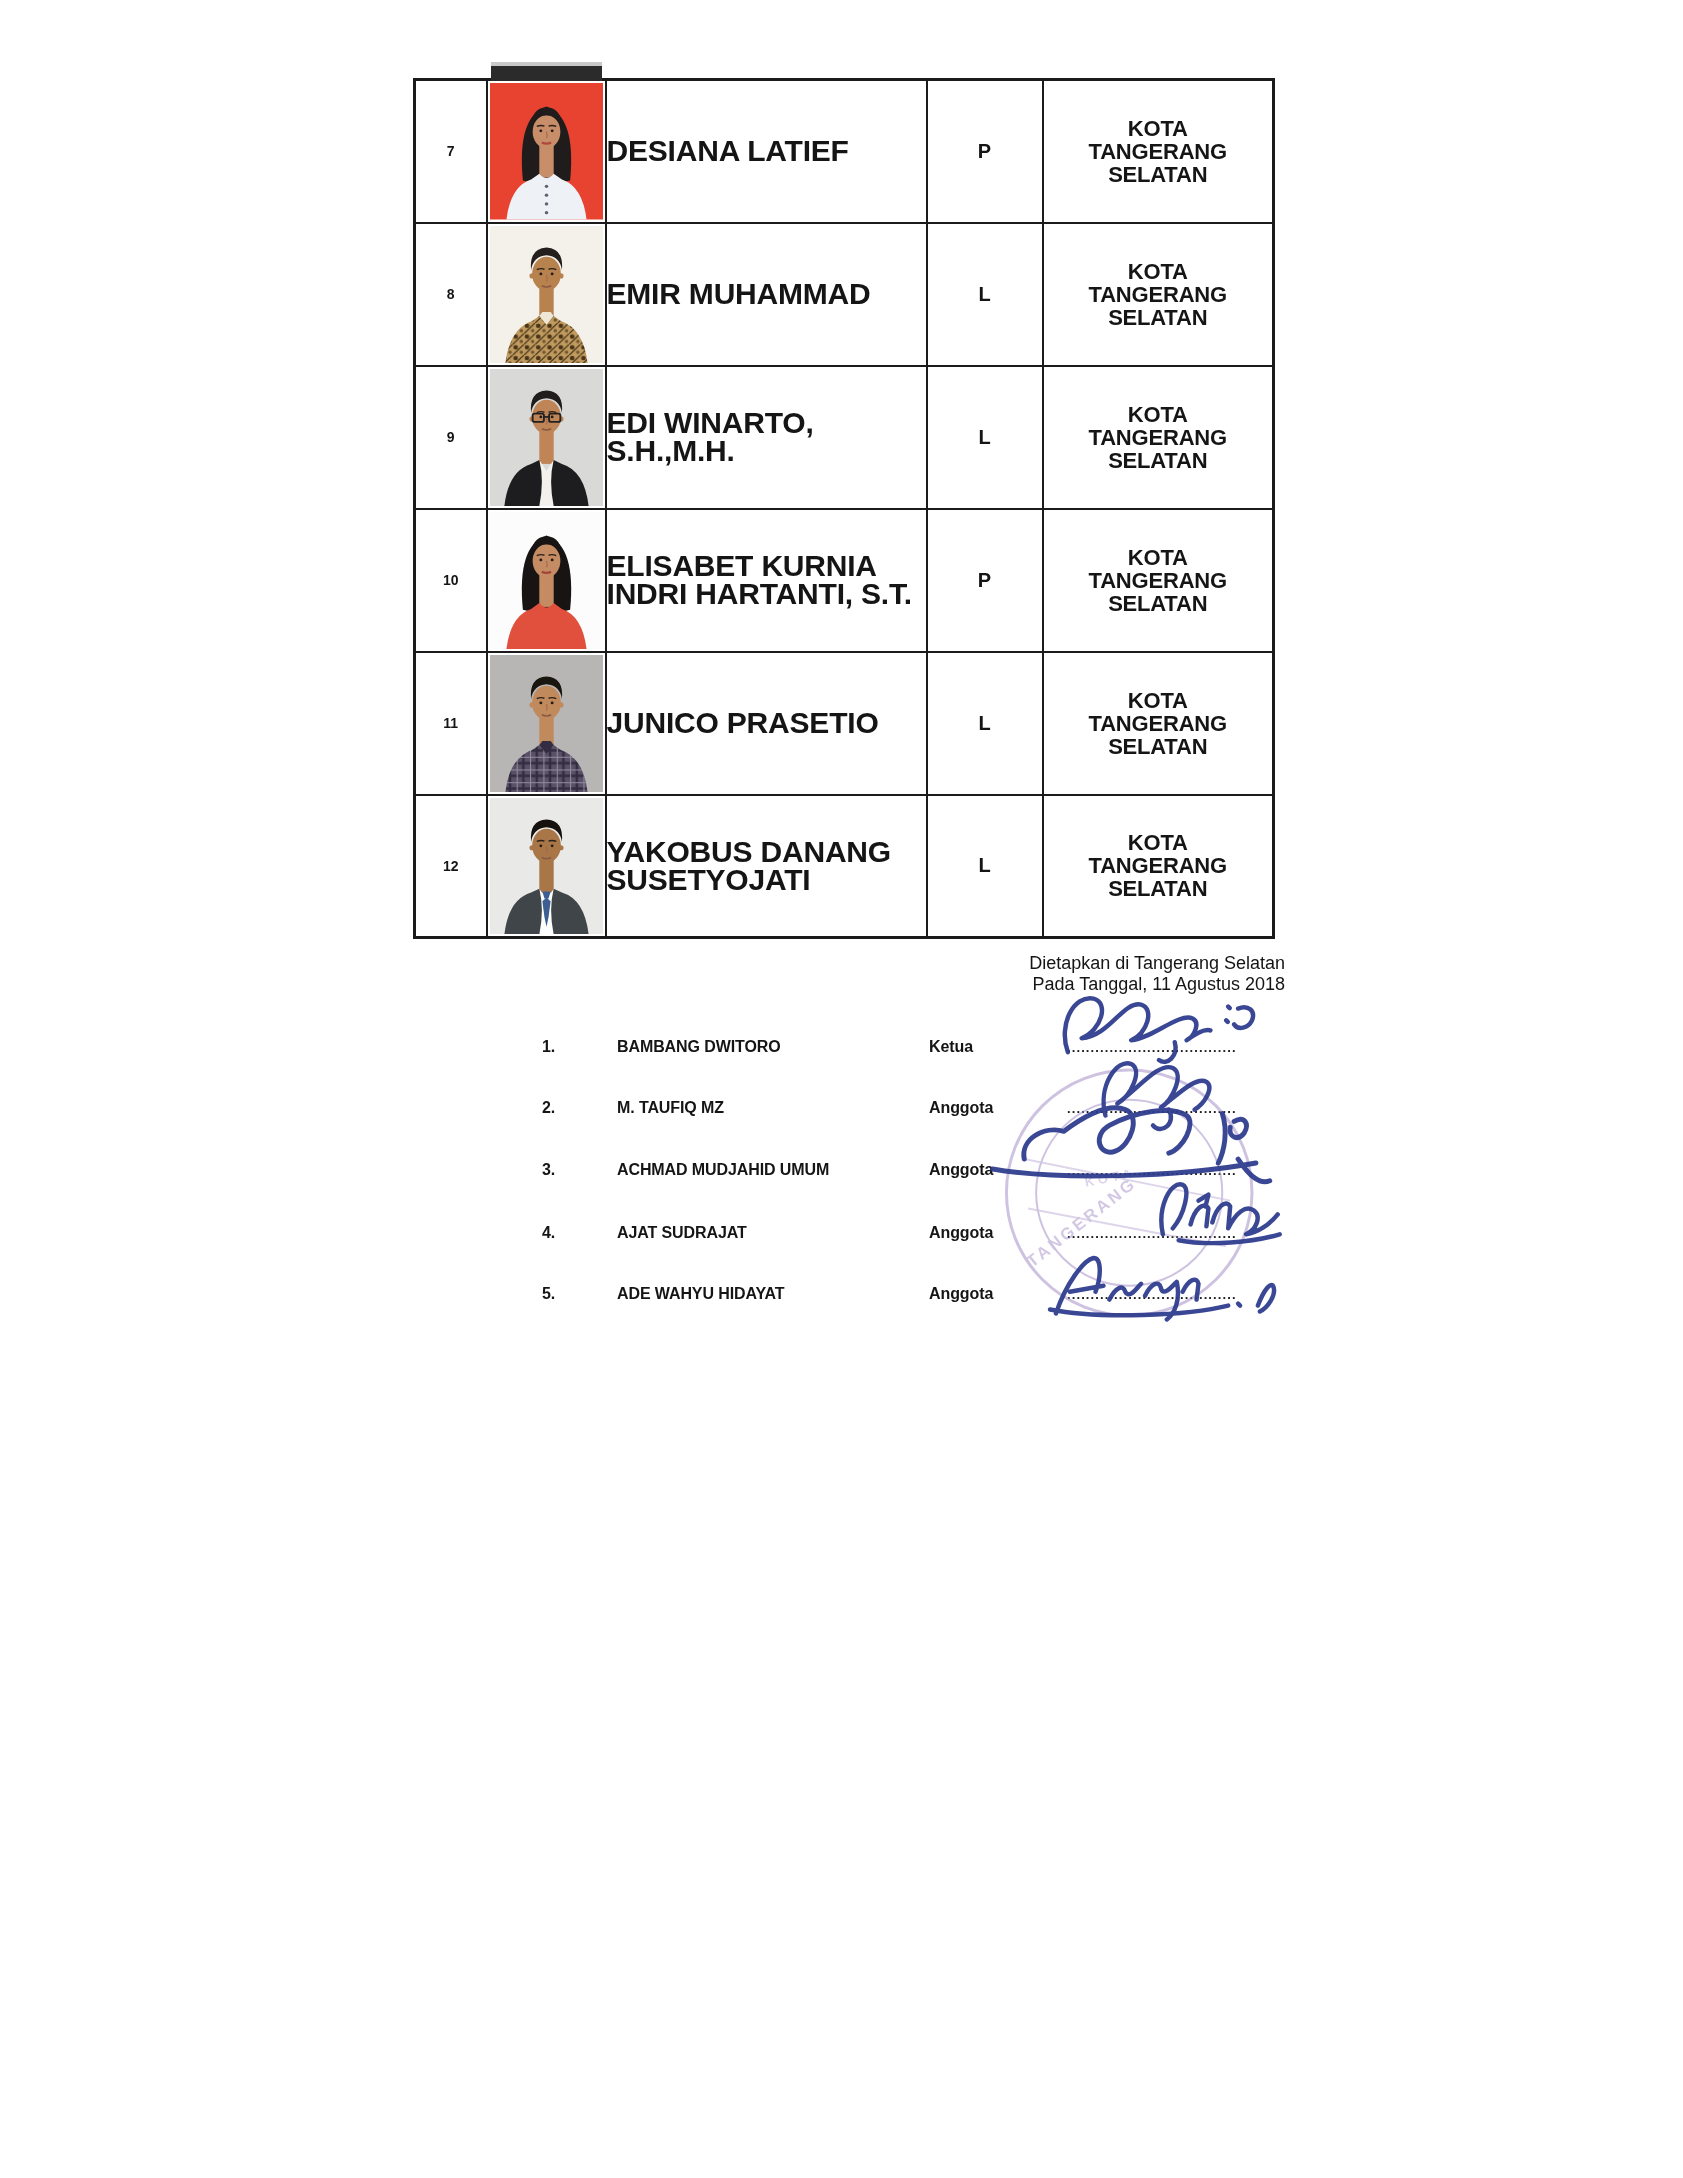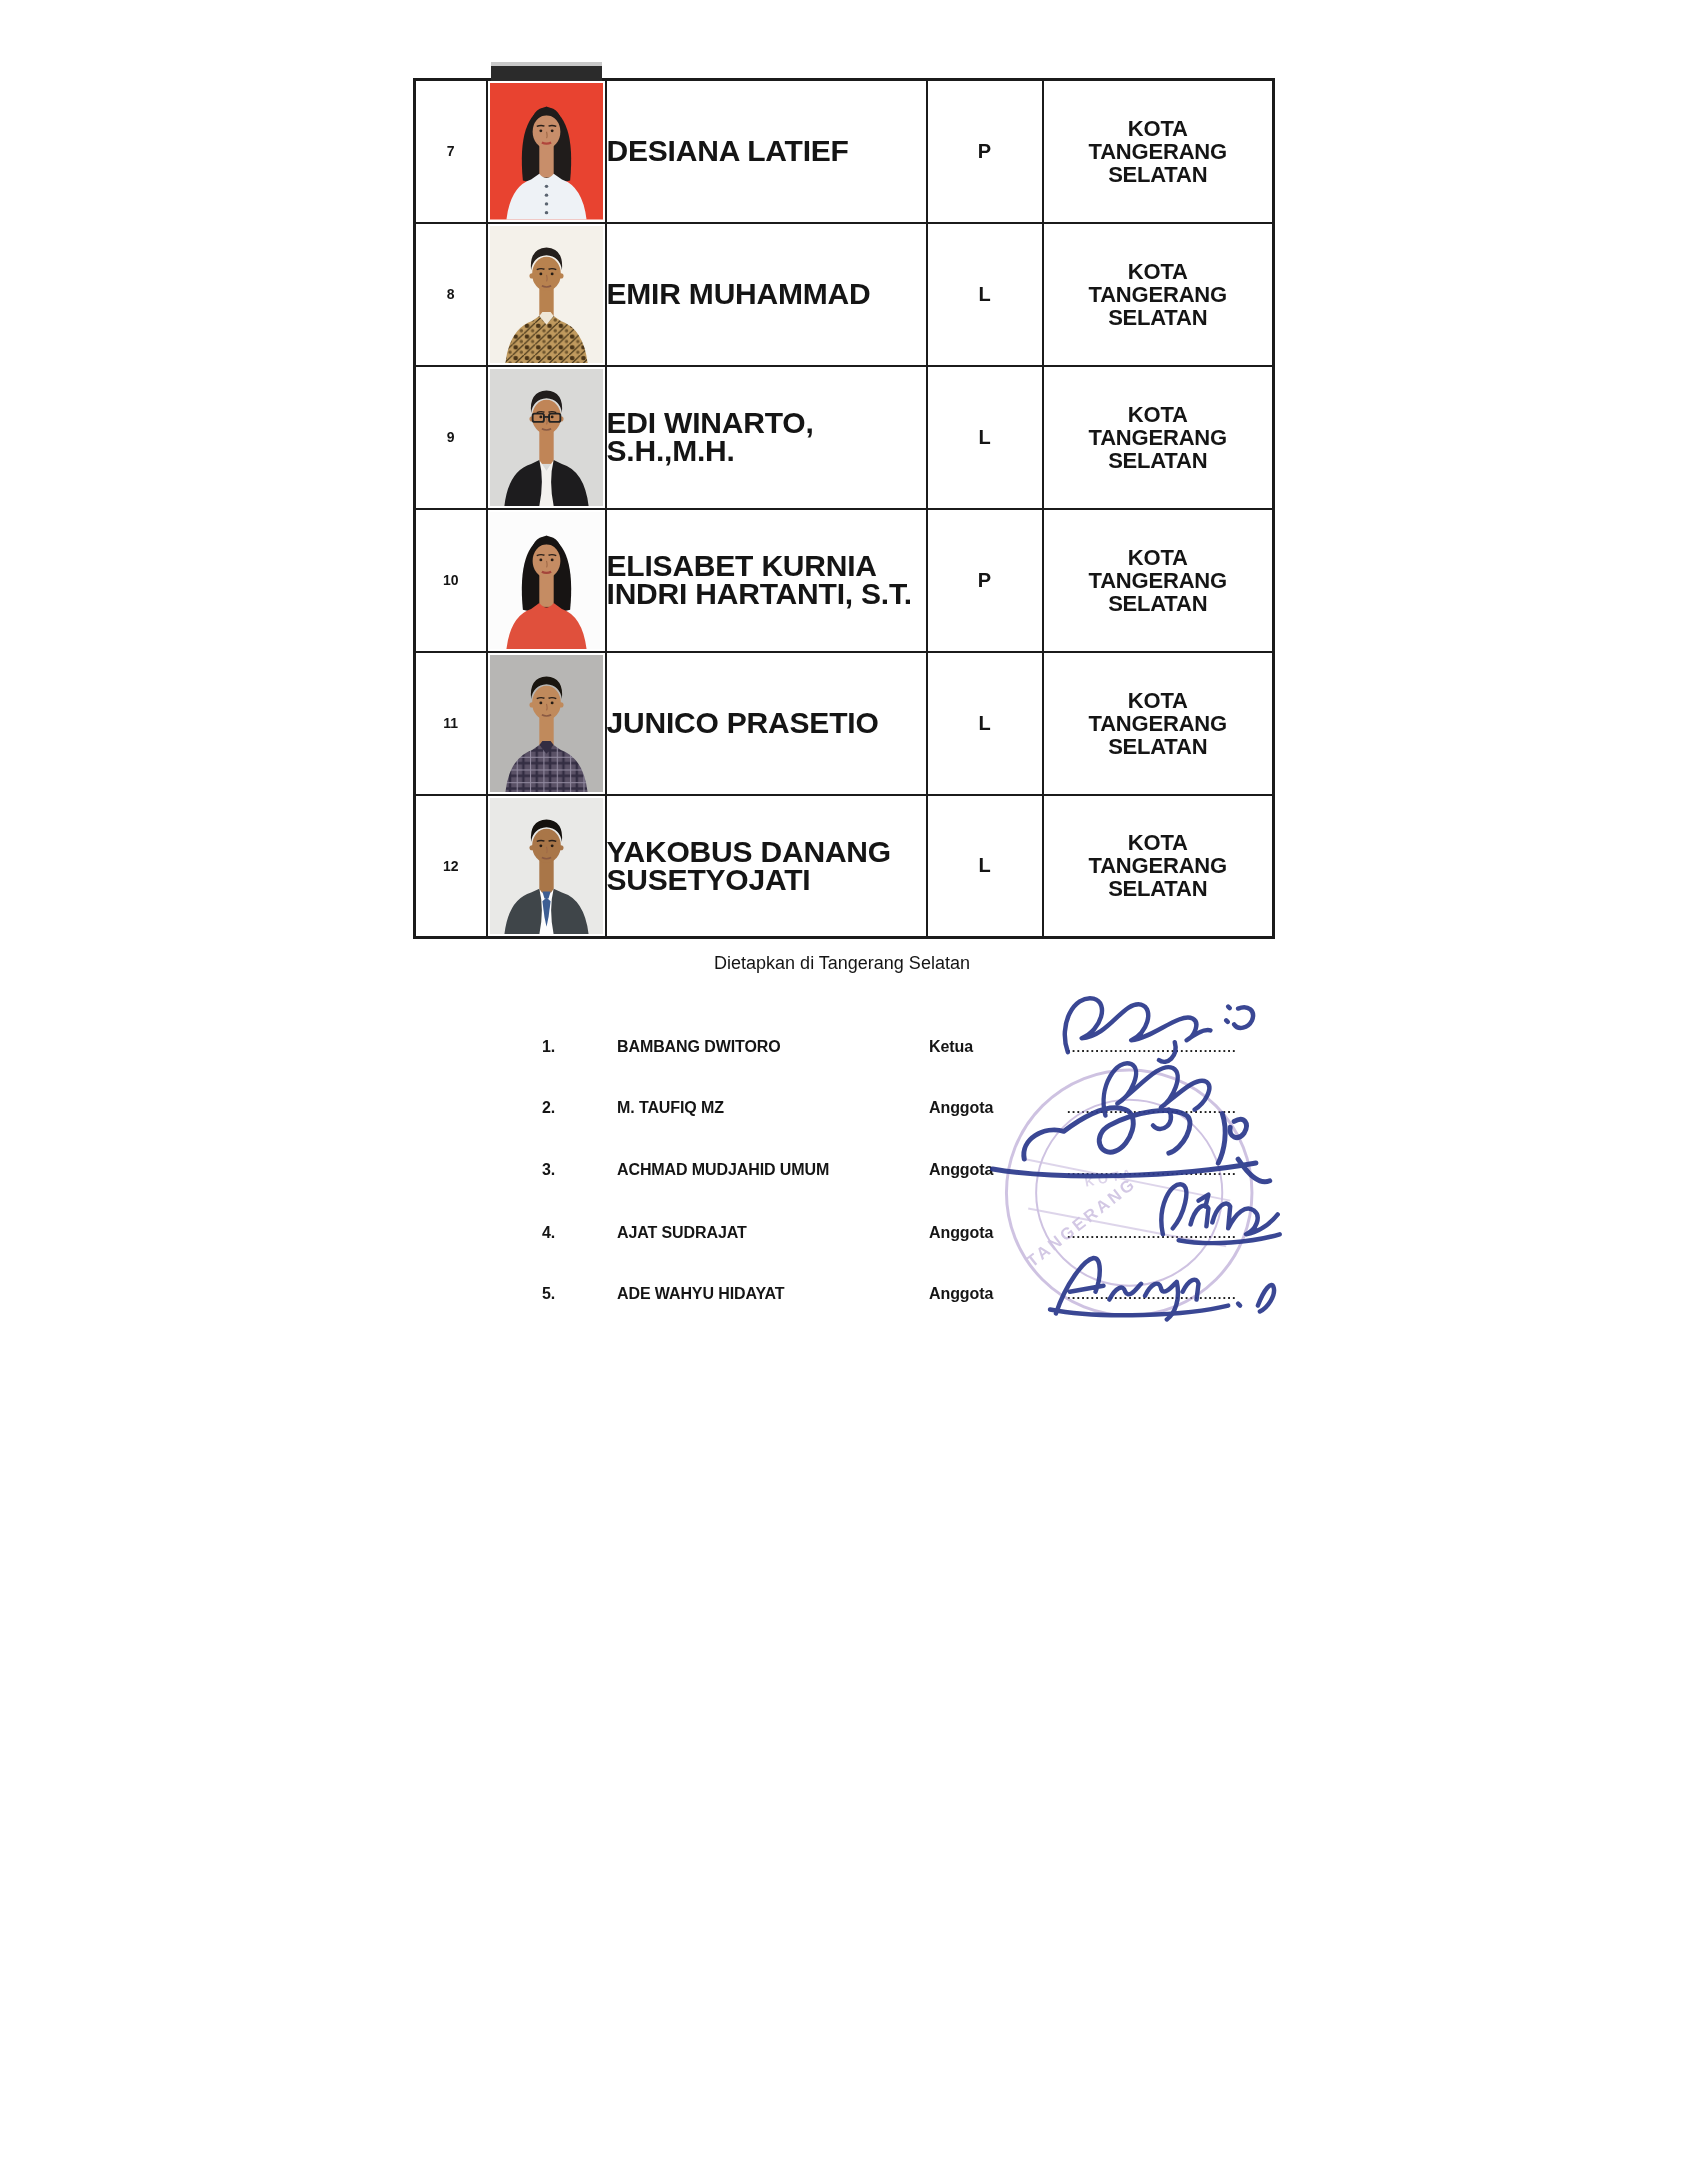--- a/index.html
+++ b/index.html
@@ -21,22 +21,22 @@
   .photo-wrap svg { width:100%; height:100%; display:block; }
   .photo-topbar { position:absolute; left:3px; right:3px; top:-19px; height:19px;
     background:linear-gradient(to bottom,#c9c9c9 0 4px,#2b2b2b 4px 100%); }
   td.c-name { font-weight:bold; font-size:30px; padding:0 16px 0 20px;
     line-height:28px; letter-spacing:-0.2px;margin-left:22px; }
   td.c-gender { text-align:center; font-weight:bold; font-size:20px; }
   td.c-city { text-align:center; font-weight:bold; font-size:22px; line-height:23px; }
   td.c-city span { display:inline-block; max-width:193px; letter-spacing:-0.2px; }
 
   
-  .closing { position:absolute; left:413px; top:953px; width:858px;
-    text-align:center; font-size:18px; line-height:21px; }
+  .closing { position:absolute; left:427px; top:953px; width:858px;
+    text-align:right; font-size:18px; line-height:21px; }
   .closing .authority { font-weight:bold; font-size:18.3px; line-height:23px; letter-spacing:-0.3px; }
 
   
   .sig-row { position:absolute; left:542px; width:723px; height:22px;
     font-size:16px; font-weight:bold; letter-spacing:-0.1px; }
   .sig-no   { position:absolute; left:0; }
   .sig-name { position:absolute; left:75px; }
   .sig-role { position:absolute; left:387px; }
   .sig-dots { position:absolute; left:525px; top:2px; font-size:13px;
     letter-spacing:1.1px; font-weight:bold; color:#1c1c1c; white-space:nowrap; }
@@ -233,20 +233,21 @@
         </td>
         <td class="c-name">YAKOBUS DANANG SUSETYOJATI</td>
         <td class="c-gender">L</td>
         <td class="c-city"><span>KOTA TANGERANG SELATAN</span></td>
       </tr>
     </tbody>
 </table>
 
 <div class="closing">
   <div>Dietapkan di Tangerang Selatan</div>
+  <div>Pada Tanggal, 11 Agustus 2018</div>
 </div>
 
 <div id="signatory-list">
     <div class="sig-row" style="top: 1038px;">
       <span class="sig-no">1.</span>
       <span class="sig-name">BAMBANG DWITORO</span>
       <span class="sig-role">Ketua</span>
       <span class="sig-dots">....................................</span>
     </div>
     <div class="sig-row" style="top: 1099px;">

